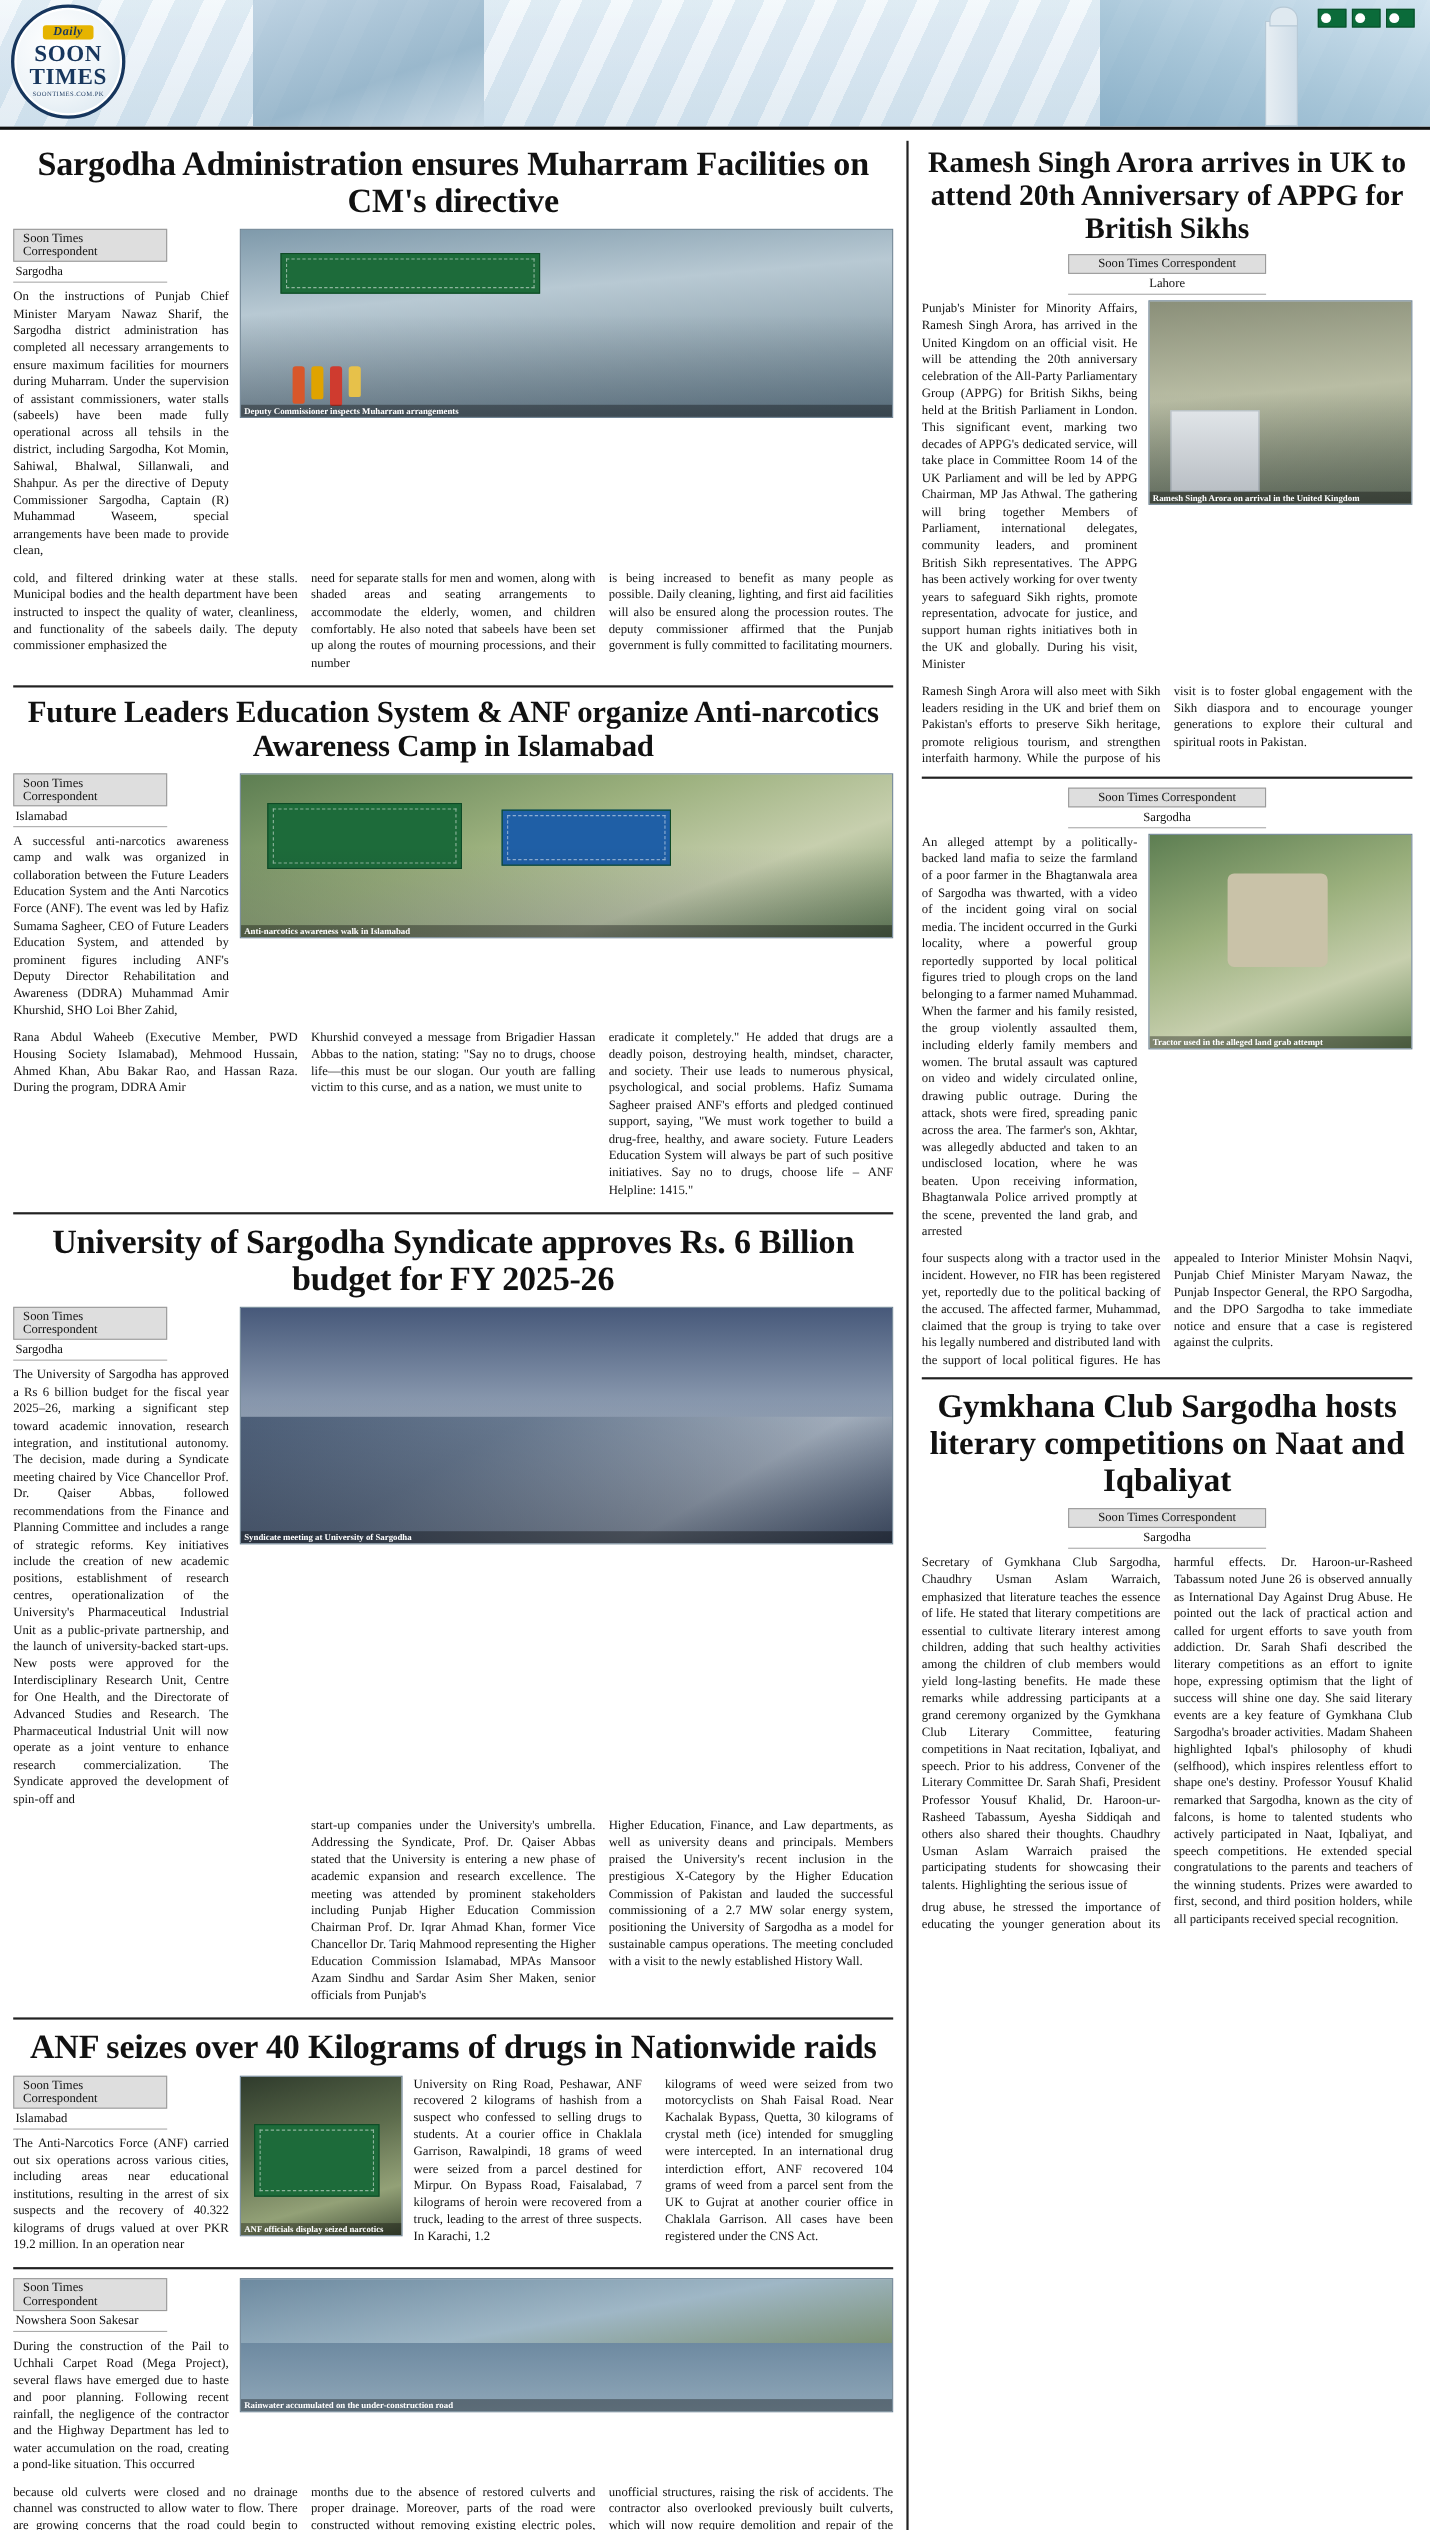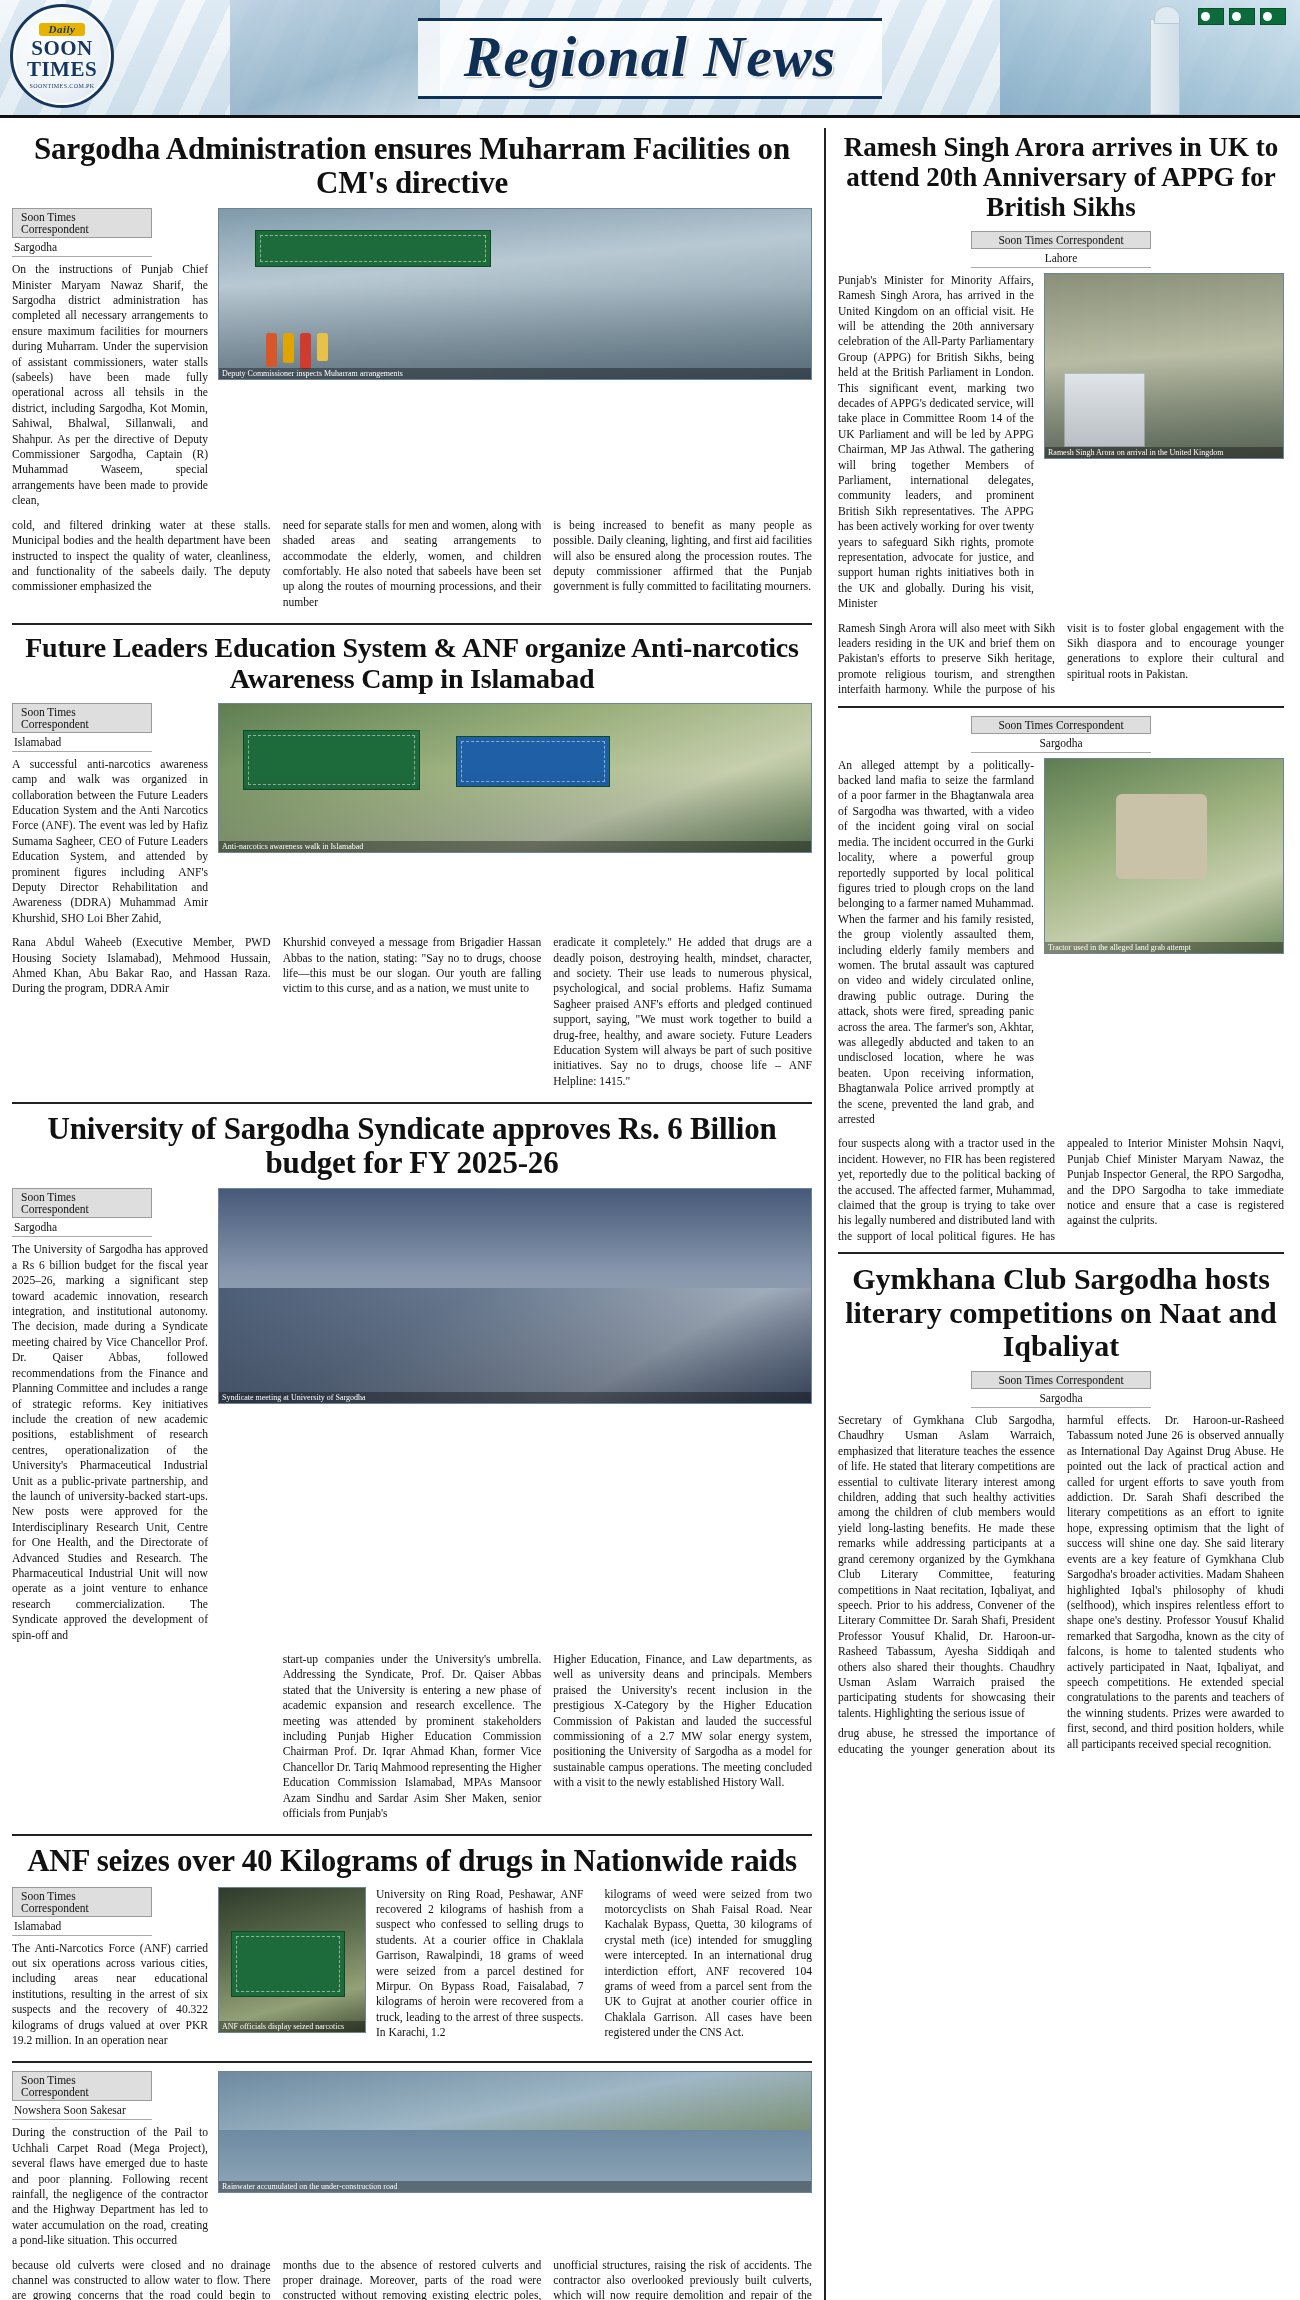--- a/index.html
+++ b/index.html
@@ -132,21 +132,21 @@
   .bybox { width:140px; }
   .cols2 { column-count:2; column-gap:12px; }
   p.body {
     font-size:11.6px; line-height:1.33; text-align:justify;
     margin:0 0 5px; hyphens:auto;
   }
   .photo {
     background:#9fb3c2; border:1px solid #6f8494; position:relative; overflow:hidden;
   }
   .photo .cap { position:absolute; left:0; right:0; bottom:0; font-size:8px;
-    color:#fff; background:rgba(0,0,0,.35); padding:1px 3px; }
+    color:#fff; background:rgba(0,0,0,.35); padding:1px 3px;font-weight:bold; }
   .ph-a { background:linear-gradient(175deg,#7f9aab 0%,#b8c9d3 35%,#8fa3ae 70%,#6c8492 100%); }
   .ph-b { background:linear-gradient(160deg,#5d7e52 0%,#9bb07d 40%,#c7cfae 70%,#6f8a5e 100%); }
   .ph-c { background:linear-gradient(150deg,#3c4f6b 0%,#6d7f96 45%,#aab6c4 75%,#51617a 100%); }
   .ph-d { background:linear-gradient(165deg,#2f3b2c 0%,#5c6b4c 40%,#93a177 75%,#46523a 100%); }
   .ph-e { background:linear-gradient(175deg,#8a8f79 0%,#b9bda4 45%,#6e7a63 100%); }
   .ph-f { background:linear-gradient(170deg,#6d8aa0 0%,#9fb7c6 40%,#7a8f70 75%,#55684f 100%); }
   .lead { display:flex; gap:10px; }
   .lead .txtcol { width:196px; }
   .lead .photowrap { flex:1; }
 
@@ -179,23 +179,20 @@
       <div class="flag"></div>
       <div class="flag"></div>
       <div class="flag"></div>
     </div>
     <div class="logo">
       <div class="daily">Daily</div>
       <div class="soon">SOON</div>
       <div class="times">TIMES</div>
       <div class="tag">SOONTIMES.COM.PK</div>
     </div>
-    <div class="mast-title-wrap">
-      <div class="mast-title">Regional News</div>
-    </div>
   </div>
 
   <div class="content">
 
     <div class="col-left">
 
       <div class="story">
         <h1 class="head">Sargodha Administration ensures Muharram Facilities on CM's directive</h1>
         <div class="lead">
           <div class="txtcol">

